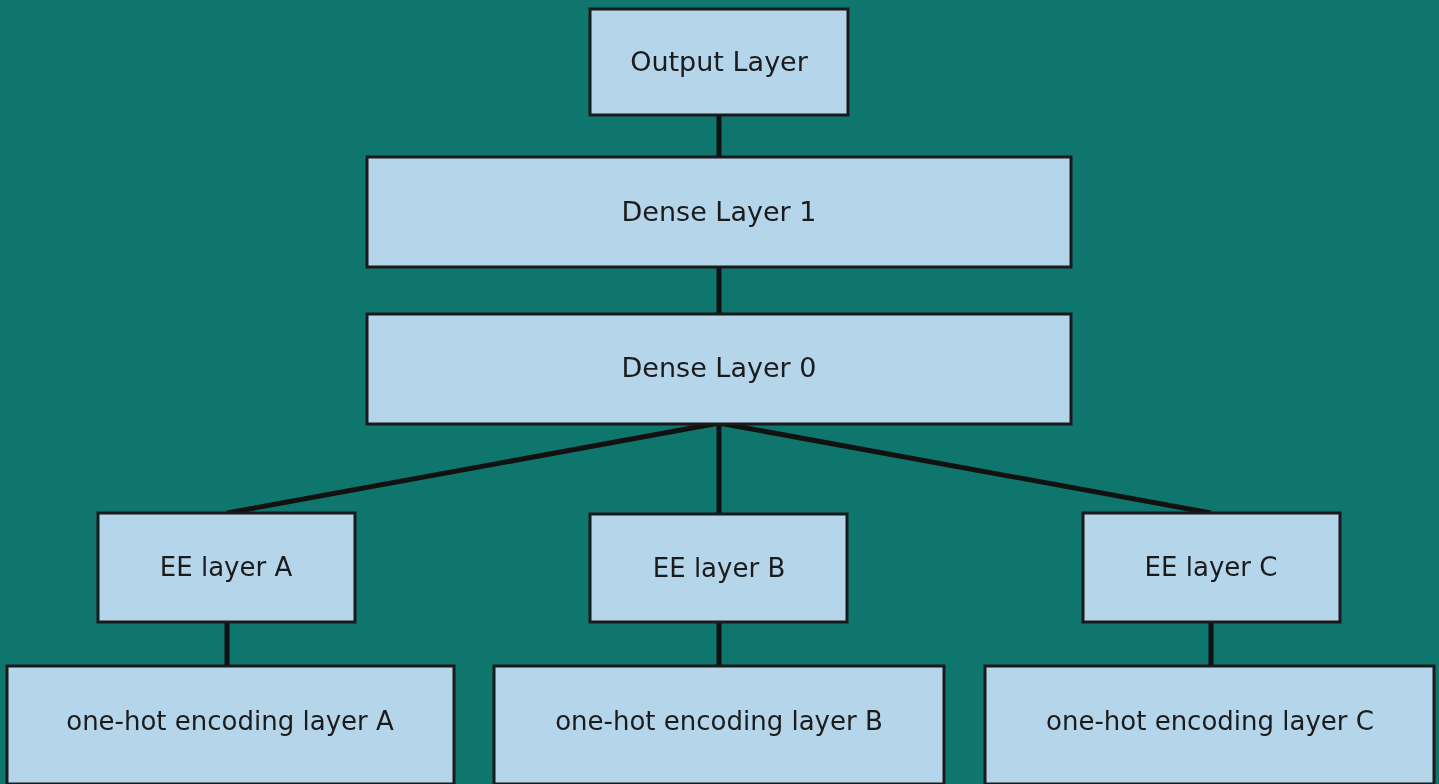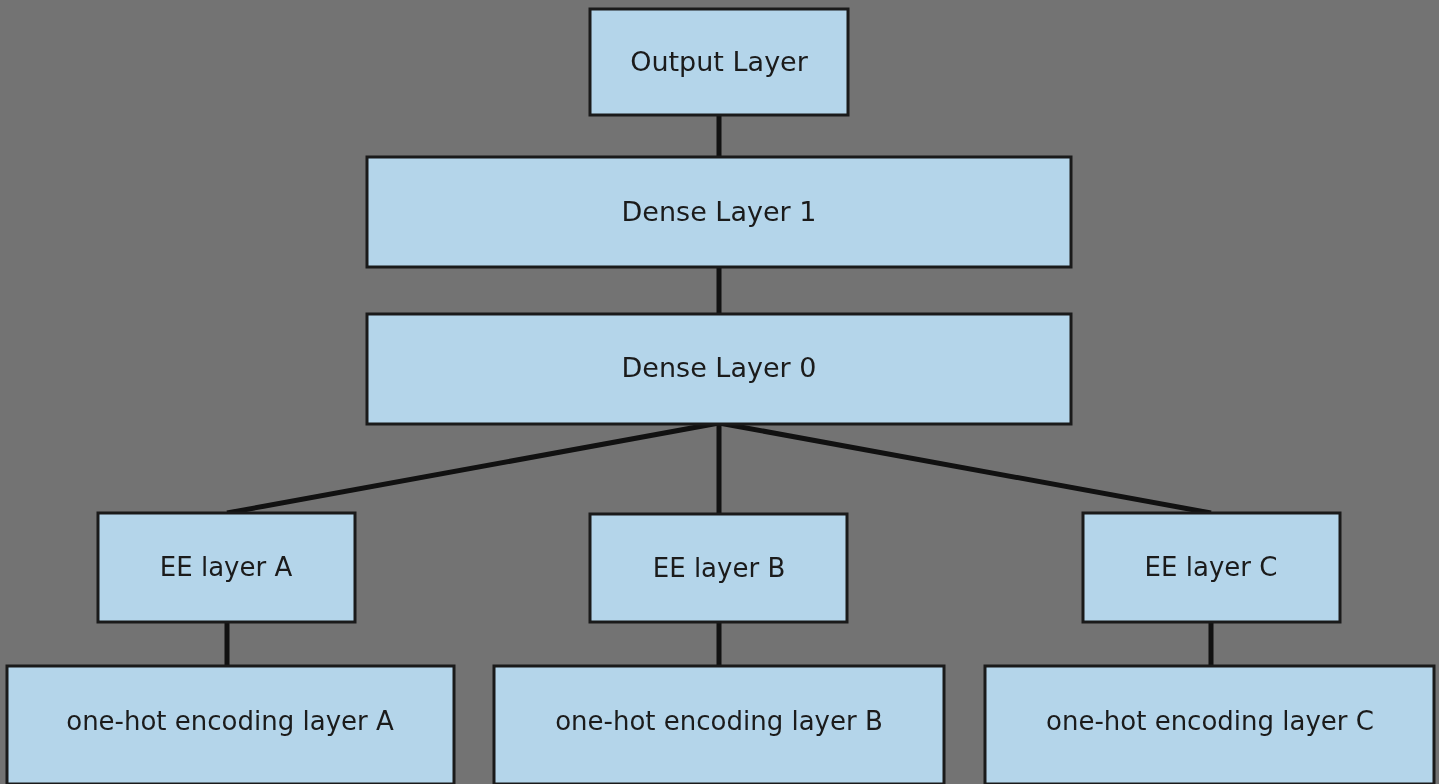--- a/index.html
+++ b/index.html
@@ -43,21 +43,21 @@
     fill: #1b1b1b;
     text-anchor: middle;
     dominant-baseline: middle;
   }
   .label-lg { font-size: 27px; }
   .label-md { font-size: 26px; }
 </style>
 </head>
 <body style="background: rgb(255, 255, 255);">
 
-<div id="diagram-root" style="background: #737373;">
+<div id="diagram-root" style="background: #0f766e;">
   <svg id="diagram-svg" viewBox="0 0 1439 784" xmlns="http://www.w3.org/2000/svg">
 
     <g>
 
       <line class="edge-line" x1="719" y1="115" x2="719" y2="158" stroke="#111111"></line>
 
       <line class="edge-line" x1="719" y1="267" x2="719" y2="315" stroke="#111111"></line>
 
       <line class="edge-line" x1="719" y1="423" x2="227" y2="513" stroke="#111111"></line>
 

